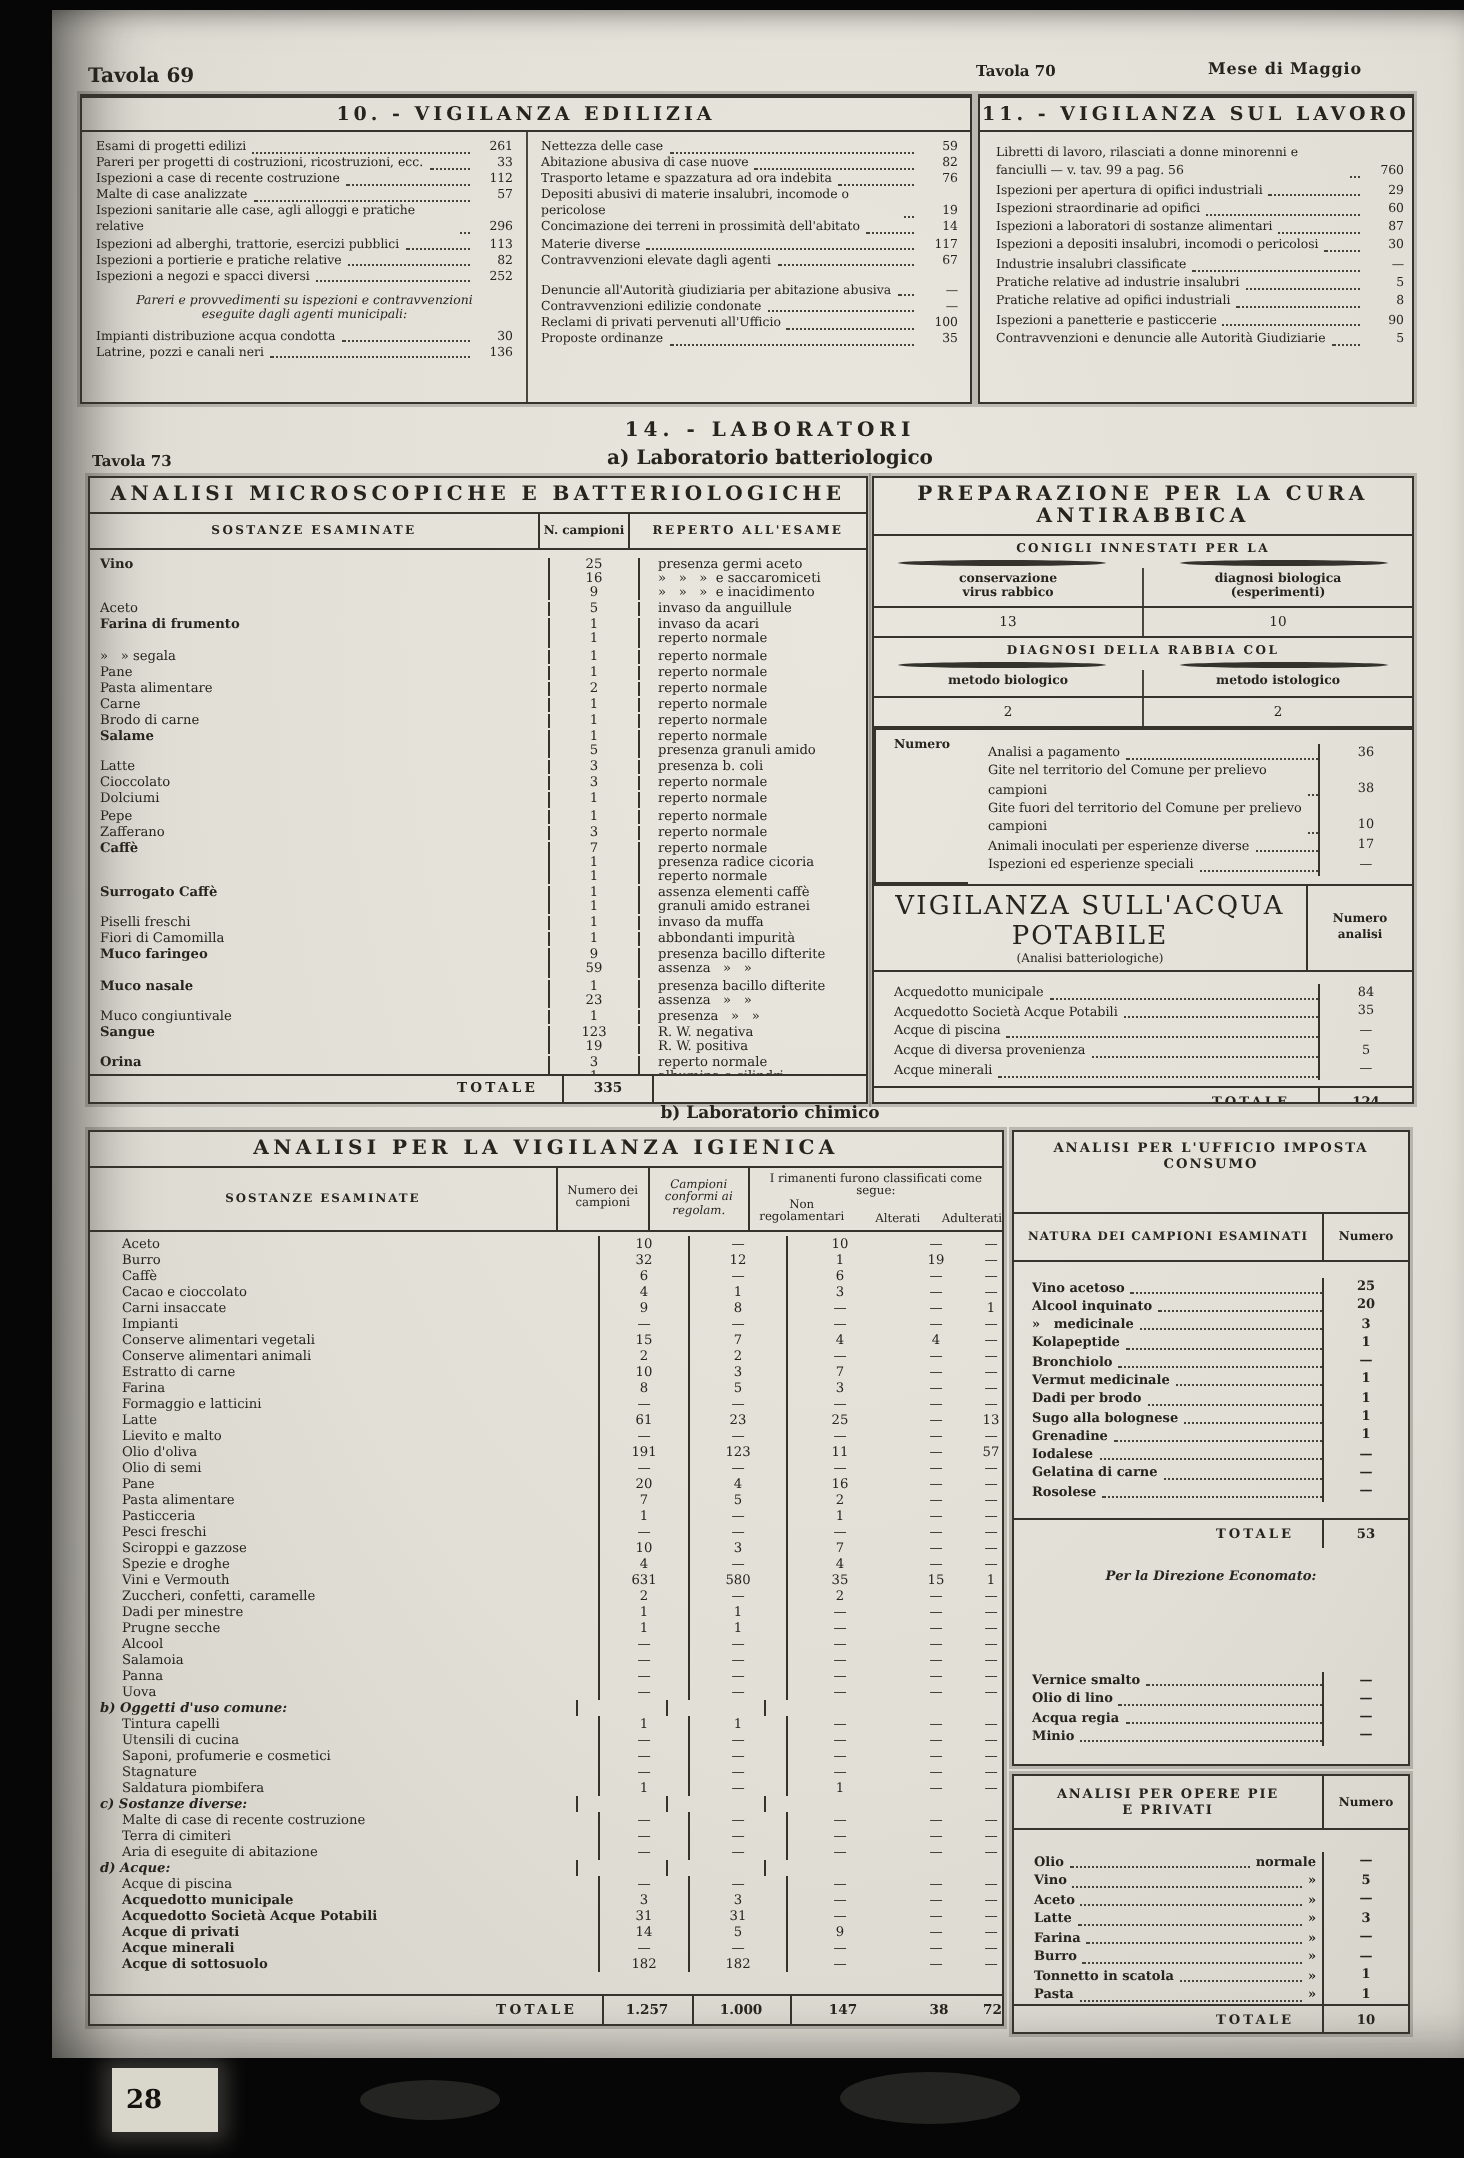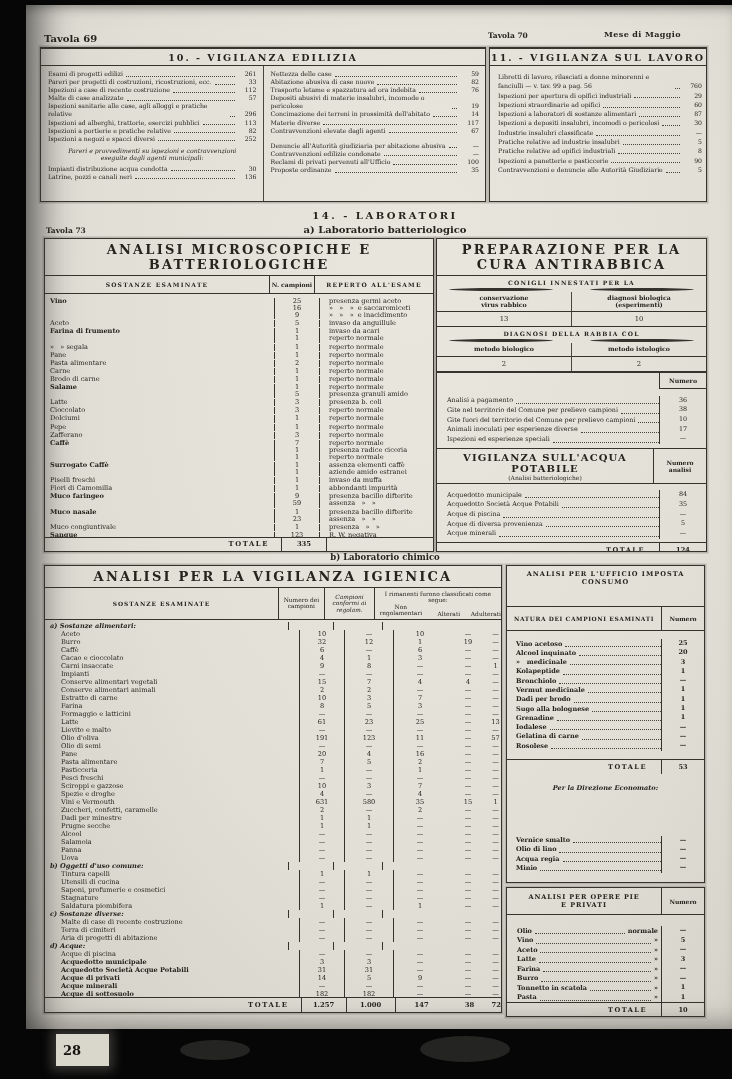--- a/index.html
+++ b/index.html
@@ -41,21 +41,21 @@
   #lav{left:489px;top:47px;width:216px;height:152px;border-top-width:2px;}
   #lav-rows{padding:6px 4px 2px 8px;font-size:6.2px;line-height:9.3px;flex:1;}
 
   
   #lab-head{left:40px;right:2px;top:210px;text-align:center;font-size:10px;font-weight:bold;letter-spacing:2.5px;}
   #lab-suba{left:40px;right:2px;top:224px;text-align:center;font-size:10px;font-weight:bold;}
   #tav73{left:46px;top:226px;font-size:7.5px;font-weight:bold;text-align:center;}
 
   
   #batt{left:44px;top:238px;width:388px;height:312px;}
-  .sp-title{font-size:13px;letter-spacing:2.2px;font-weight:bold;text-align:center;padding:3px 0;border-bottom:1px solid #35332c;}
+  .sp-title{font-size:10px;letter-spacing:2.2px;font-weight:bold;text-align:center;padding:3px 0;border-bottom:1px solid #35332c;}
   .batt-h{display:flex;border-bottom:1px solid #35332c;font-size:6px;font-weight:bold;}
   .bh1{width:224px;text-align:center;padding:5px 0;letter-spacing:1.2px;}
   .bh2{width:44px;border-left:1px solid #35332c;border-right:1px solid #35332c;text-align:center;display:flex;align-items:center;justify-content:center;}
   .bh3{flex:1;text-align:center;padding:5px 0;letter-spacing:1.2px;}
   #batt-rows{flex:1;padding-top:3px;font-size:6.6px;line-height:7.1px;overflow:hidden;}
   .br{display:flex;}
   .b-lb{width:224px;display:flex;align-items:flex-end;padding-left:5px;}
   .b-n{width:44px;flex:none;text-align:center;border-left:1px solid #35332c;border-right:1px solid #35332c;}
   .b-r{flex:1;padding-left:9px;}
   .gt{margin-top:1px;}
@@ -70,29 +70,29 @@
   .anti-sub{text-align:center;font-size:6px;letter-spacing:1.2px;font-weight:bold;padding-top:3px;}
   .lensrow{display:flex;justify-content:space-between;padding:2px 12px 1px;}
   .lens{width:104px;height:3px;background:#34322c;border-radius:50%;}
   .acols{display:flex;border-bottom:1px solid #35332c;}
   .acol{width:50%;text-align:center;font-size:6.2px;font-weight:bold;padding:2px 2px 3px;line-height:7.2px;}
   .acol + .acol{border-left:1px solid #4a473e;}
   .avals{display:flex;border-bottom:1px solid #35332c;font-size:6.8px;}
   .avals div{width:50%;text-align:center;padding:3px 0;}
   .avals div + div{border-left:1px solid #4a473e;}
   #anti .last{border-bottom:2px solid #35332c;}
-  #numsec{flex:1;display:flex;flex-direction:column;font-size:6.4px;}
+  #numsec{flex:1;display:flex;flex-direction:row;font-size:6.4px;}
   .numhead{display:flex;font-weight:bold;font-size:6.2px;}
   .numhead .sp{flex:1;}
   .numcell{width:46px;border-left:1px solid #35332c;border-bottom:1px solid #35332c;text-align:center;padding:4px 0;}
   #num-rows{padding:7px 0 4px 10px;line-height:9.2px;flex:1;}
   #acqua{border-top:1px solid #35332c;}
   .acq-head{display:flex;border-bottom:1px solid #35332c;}
   .acq-title{flex:1;text-align:center;padding:3px 0 2px;}
-  .acq-t1{font-size:10px;font-weight:bold;letter-spacing:1.1px;}
+  .acq-t1{font-size:13px;font-weight:normal;letter-spacing:1.1px;}
   .acq-t2{font-size:6px;}
   .acq-num{width:46px;border-left:1px solid #35332c;font-size:6px;font-weight:bold;text-align:center;
     display:flex;align-items:center;justify-content:center;line-height:7.4px;padding:0 3px;}
   #acq-rows{padding:6px 0 3px 10px;font-size:6.4px;line-height:9.2px;}
   .trow{display:flex;border-top:1px solid #35332c;font-weight:bold;font-size:6.6px;}
   .trow .l{flex:1;text-align:right;padding-right:14px;letter-spacing:1.5px;line-height:14px;}
   .trow .v{width:46px;border-left:1px solid #35332c;text-align:center;line-height:14px;}
 
   
   #lab-subb{left:40px;right:2px;top:552px;text-align:center;font-size:8.5px;font-weight:bold;}
@@ -513,21 +513,21 @@
             <span class="dt"></span>
           </div>
           <div class="b-n">1</div>
           <div class="b-r">assenza elementi caffè</div>
         </div>
         <div class="br">
           <div class="b-lb">
             <span class="lb"></span>
           </div>
           <div class="b-n">1</div>
-          <div class="b-r">aziende amido estranei</div>
+          <div class="b-r">granuli amido estranei</div>
         </div>
         <div class="br gt">
           <div class="b-lb">
             <span class="lb">Piselli freschi</span>
             <span class="dt"></span>
           </div>
           <div class="b-n">1</div>
           <div class="b-r">invaso da muffa</div>
         </div>
         <div class="br gt">
@@ -730,426 +730,416 @@
       <div class="ch-g">
         <div class="ch-gt">I rimanenti furono classificati come segue:</div>
         <div class="ch-gcols">
           <div class="gc1">Non regolamentari</div>
           <div class="gc2">Alterati</div>
           <div class="gc3">Adulterati</div>
         </div>
       </div>
     </div>
     <div id="chim-rows">
+        <div class="cr">
+          <div class="c-lb">
+            <span class="lb">Aceto</span>
+            <span class="dt"></span>
+          </div>
+          <div class="c-n">10</div>
+          <div class="c-c">—</div>
+          <div class="c-nr">10</div>
+          <div class="c-al">—</div>
+          <div class="c-ad">—</div>
+        </div>
+        <div class="cr">
+          <div class="c-lb">
+            <span class="lb">Burro</span>
+            <span class="dt"></span>
+          </div>
+          <div class="c-n">32</div>
+          <div class="c-c">12</div>
+          <div class="c-nr">1</div>
+          <div class="c-al">19</div>
+          <div class="c-ad">—</div>
+        </div>
+        <div class="cr">
+          <div class="c-lb">
+            <span class="lb">Caffè</span>
+            <span class="dt"></span>
+          </div>
+          <div class="c-n">6</div>
+          <div class="c-c">—</div>
+          <div class="c-nr">6</div>
+          <div class="c-al">—</div>
+          <div class="c-ad">—</div>
+        </div>
+        <div class="cr">
+          <div class="c-lb">
+            <span class="lb">Cacao e cioccolato</span>
+            <span class="dt"></span>
+          </div>
+          <div class="c-n">4</div>
+          <div class="c-c">1</div>
+          <div class="c-nr">3</div>
+          <div class="c-al">—</div>
+          <div class="c-ad">—</div>
+        </div>
+        <div class="cr">
+          <div class="c-lb">
+            <span class="lb">Carni insaccate</span>
+            <span class="dt"></span>
+          </div>
+          <div class="c-n">9</div>
+          <div class="c-c">8</div>
+          <div class="c-nr">—</div>
+          <div class="c-al">—</div>
+          <div class="c-ad">1</div>
+        </div>
+        <div class="cr">
+          <div class="c-lb">
+            <span class="lb">Impianti</span>
+            <span class="dt"></span>
+          </div>
+          <div class="c-n">—</div>
+          <div class="c-c">—</div>
+          <div class="c-nr">—</div>
+          <div class="c-al">—</div>
+          <div class="c-ad">—</div>
+        </div>
+        <div class="cr">
+          <div class="c-lb">
+            <span class="lb">Conserve alimentari vegetali</span>
+            <span class="dt"></span>
+          </div>
+          <div class="c-n">15</div>
+          <div class="c-c">7</div>
+          <div class="c-nr">4</div>
+          <div class="c-al">4</div>
+          <div class="c-ad">—</div>
+        </div>
+        <div class="cr">
+          <div class="c-lb">
+            <span class="lb">Conserve alimentari animali</span>
+            <span class="dt"></span>
+          </div>
+          <div class="c-n">2</div>
+          <div class="c-c">2</div>
+          <div class="c-nr">—</div>
+          <div class="c-al">—</div>
+          <div class="c-ad">—</div>
+        </div>
+        <div class="cr">
+          <div class="c-lb">
+            <span class="lb">Estratto di carne</span>
+            <span class="dt"></span>
+          </div>
+          <div class="c-n">10</div>
+          <div class="c-c">3</div>
+          <div class="c-nr">7</div>
+          <div class="c-al">—</div>
+          <div class="c-ad">—</div>
+        </div>
+        <div class="cr">
+          <div class="c-lb">
+            <span class="lb">Farina</span>
+            <span class="dt"></span>
+          </div>
+          <div class="c-n">8</div>
+          <div class="c-c">5</div>
+          <div class="c-nr">3</div>
+          <div class="c-al">—</div>
+          <div class="c-ad">—</div>
+        </div>
+        <div class="cr">
+          <div class="c-lb">
+            <span class="lb">Formaggio e latticini</span>
+            <span class="dt"></span>
+          </div>
+          <div class="c-n">—</div>
+          <div class="c-c">—</div>
+          <div class="c-nr">—</div>
+          <div class="c-al">—</div>
+          <div class="c-ad">—</div>
+        </div>
+        <div class="cr">
+          <div class="c-lb">
+            <span class="lb">Latte</span>
+            <span class="dt"></span>
+          </div>
+          <div class="c-n">61</div>
+          <div class="c-c">23</div>
+          <div class="c-nr">25</div>
+          <div class="c-al">—</div>
+          <div class="c-ad">13</div>
+        </div>
+        <div class="cr">
+          <div class="c-lb">
+            <span class="lb">Lievito e malto</span>
+            <span class="dt"></span>
+          </div>
+          <div class="c-n">—</div>
+          <div class="c-c">—</div>
+          <div class="c-nr">—</div>
+          <div class="c-al">—</div>
+          <div class="c-ad">—</div>
+        </div>
+        <div class="cr">
+          <div class="c-lb">
+            <span class="lb">Olio d'oliva</span>
+            <span class="dt"></span>
+          </div>
+          <div class="c-n">191</div>
+          <div class="c-c">123</div>
+          <div class="c-nr">11</div>
+          <div class="c-al">—</div>
+          <div class="c-ad">57</div>
+        </div>
+        <div class="cr">
+          <div class="c-lb">
+            <span class="lb">Olio di semi</span>
+            <span class="dt"></span>
+          </div>
+          <div class="c-n">—</div>
+          <div class="c-c">—</div>
+          <div class="c-nr">—</div>
+          <div class="c-al">—</div>
+          <div class="c-ad">—</div>
+        </div>
+        <div class="cr">
+          <div class="c-lb">
+            <span class="lb">Pane</span>
+            <span class="dt"></span>
+          </div>
+          <div class="c-n">20</div>
+          <div class="c-c">4</div>
+          <div class="c-nr">16</div>
+          <div class="c-al">—</div>
+          <div class="c-ad">—</div>
+        </div>
+        <div class="cr">
+          <div class="c-lb">
+            <span class="lb">Pasta alimentare</span>
+            <span class="dt"></span>
+          </div>
+          <div class="c-n">7</div>
+          <div class="c-c">5</div>
+          <div class="c-nr">2</div>
+          <div class="c-al">—</div>
+          <div class="c-ad">—</div>
+        </div>
+        <div class="cr">
+          <div class="c-lb">
+            <span class="lb">Pasticceria</span>
+            <span class="dt"></span>
+          </div>
+          <div class="c-n">1</div>
+          <div class="c-c">—</div>
+          <div class="c-nr">1</div>
+          <div class="c-al">—</div>
+          <div class="c-ad">—</div>
+        </div>
+        <div class="cr">
+          <div class="c-lb">
+            <span class="lb">Pesci freschi</span>
+            <span class="dt"></span>
+          </div>
+          <div class="c-n">—</div>
+          <div class="c-c">—</div>
+          <div class="c-nr">—</div>
+          <div class="c-al">—</div>
+          <div class="c-ad">—</div>
+        </div>
+        <div class="cr">
+          <div class="c-lb">
+            <span class="lb">Sciroppi e gazzose</span>
+            <span class="dt"></span>
+          </div>
+          <div class="c-n">10</div>
+          <div class="c-c">3</div>
+          <div class="c-nr">7</div>
+          <div class="c-al">—</div>
+          <div class="c-ad">—</div>
+        </div>
+        <div class="cr">
+          <div class="c-lb">
+            <span class="lb">Spezie e droghe</span>
+            <span class="dt"></span>
+          </div>
+          <div class="c-n">4</div>
+          <div class="c-c">—</div>
+          <div class="c-nr">4</div>
+          <div class="c-al">—</div>
+          <div class="c-ad">—</div>
+        </div>
+        <div class="cr">
+          <div class="c-lb">
+            <span class="lb">Vini e Vermouth</span>
+            <span class="dt"></span>
+          </div>
+          <div class="c-n">631</div>
+          <div class="c-c">580</div>
+          <div class="c-nr">35</div>
+          <div class="c-al">15</div>
+          <div class="c-ad">1</div>
+        </div>
+        <div class="cr">
+          <div class="c-lb">
+            <span class="lb">Zuccheri, confetti, caramelle</span>
+            <span class="dt"></span>
+          </div>
+          <div class="c-n">2</div>
+          <div class="c-c">—</div>
+          <div class="c-nr">2</div>
+          <div class="c-al">—</div>
+          <div class="c-ad">—</div>
+        </div>
+        <div class="cr">
+          <div class="c-lb">
+            <span class="lb">Dadi per minestre</span>
+            <span class="dt"></span>
+          </div>
+          <div class="c-n">1</div>
+          <div class="c-c">1</div>
+          <div class="c-nr">—</div>
+          <div class="c-al">—</div>
+          <div class="c-ad">—</div>
+        </div>
+        <div class="cr">
+          <div class="c-lb">
+            <span class="lb">Prugne secche</span>
+            <span class="dt"></span>
+          </div>
+          <div class="c-n">1</div>
+          <div class="c-c">1</div>
+          <div class="c-nr">—</div>
+          <div class="c-al">—</div>
+          <div class="c-ad">—</div>
+        </div>
+        <div class="cr">
+          <div class="c-lb">
+            <span class="lb">Alcool</span>
+            <span class="dt"></span>
+          </div>
+          <div class="c-n">—</div>
+          <div class="c-c">—</div>
+          <div class="c-nr">—</div>
+          <div class="c-al">—</div>
+          <div class="c-ad">—</div>
+        </div>
+        <div class="cr">
+          <div class="c-lb">
+            <span class="lb">Salamoia</span>
+            <span class="dt"></span>
+          </div>
+          <div class="c-n">—</div>
+          <div class="c-c">—</div>
+          <div class="c-nr">—</div>
+          <div class="c-al">—</div>
+          <div class="c-ad">—</div>
+        </div>
+        <div class="cr">
+          <div class="c-lb">
+            <span class="lb">Panna</span>
+            <span class="dt"></span>
+          </div>
+          <div class="c-n">—</div>
+          <div class="c-c">—</div>
+          <div class="c-nr">—</div>
+          <div class="c-al">—</div>
+          <div class="c-ad">—</div>
+        </div>
+        <div class="cr">
+          <div class="c-lb">
+            <span class="lb">Uova</span>
+            <span class="dt"></span>
+          </div>
+          <div class="c-n">—</div>
+          <div class="c-c">—</div>
+          <div class="c-nr">—</div>
+          <div class="c-al">—</div>
+          <div class="c-ad">—</div>
+        </div>
         <div class="cr hrow">
           <div class="c-lb">
-            <span class="lb">a) Sostanze alimentari:</span>
+            <span class="lb">b) Oggetti d'uso comune:</span>
           </div>
           <div class="c-n"></div>
           <div class="c-c"></div>
           <div class="c-nr"></div>
           <div class="c-al"></div>
           <div class="c-ad"></div>
         </div>
         <div class="cr">
           <div class="c-lb">
-            <span class="lb">Aceto</span>
-            <span class="dt"></span>
-          </div>
-          <div class="c-n">10</div>
-          <div class="c-c">—</div>
-          <div class="c-nr">10</div>
-          <div class="c-al">—</div>
-          <div class="c-ad">—</div>
-        </div>
-        <div class="cr">
-          <div class="c-lb">
-            <span class="lb">Burro</span>
-            <span class="dt"></span>
-          </div>
-          <div class="c-n">32</div>
-          <div class="c-c">12</div>
-          <div class="c-nr">1</div>
-          <div class="c-al">19</div>
-          <div class="c-ad">—</div>
-        </div>
-        <div class="cr">
-          <div class="c-lb">
-            <span class="lb">Caffè</span>
-            <span class="dt"></span>
-          </div>
-          <div class="c-n">6</div>
-          <div class="c-c">—</div>
-          <div class="c-nr">6</div>
-          <div class="c-al">—</div>
-          <div class="c-ad">—</div>
-        </div>
-        <div class="cr">
-          <div class="c-lb">
-            <span class="lb">Cacao e cioccolato</span>
-            <span class="dt"></span>
-          </div>
-          <div class="c-n">4</div>
-          <div class="c-c">1</div>
-          <div class="c-nr">3</div>
-          <div class="c-al">—</div>
-          <div class="c-ad">—</div>
-        </div>
-        <div class="cr">
-          <div class="c-lb">
-            <span class="lb">Carni insaccate</span>
-            <span class="dt"></span>
-          </div>
-          <div class="c-n">9</div>
-          <div class="c-c">8</div>
-          <div class="c-nr">—</div>
-          <div class="c-al">—</div>
-          <div class="c-ad">1</div>
-        </div>
-        <div class="cr">
-          <div class="c-lb">
-            <span class="lb">Impianti</span>
-            <span class="dt"></span>
-          </div>
-          <div class="c-n">—</div>
-          <div class="c-c">—</div>
-          <div class="c-nr">—</div>
-          <div class="c-al">—</div>
-          <div class="c-ad">—</div>
-        </div>
-        <div class="cr">
-          <div class="c-lb">
-            <span class="lb">Conserve alimentari vegetali</span>
-            <span class="dt"></span>
-          </div>
-          <div class="c-n">15</div>
-          <div class="c-c">7</div>
-          <div class="c-nr">4</div>
-          <div class="c-al">4</div>
-          <div class="c-ad">—</div>
-        </div>
-        <div class="cr">
-          <div class="c-lb">
-            <span class="lb">Conserve alimentari animali</span>
-            <span class="dt"></span>
-          </div>
-          <div class="c-n">2</div>
-          <div class="c-c">2</div>
-          <div class="c-nr">—</div>
-          <div class="c-al">—</div>
-          <div class="c-ad">—</div>
-        </div>
-        <div class="cr">
-          <div class="c-lb">
-            <span class="lb">Estratto di carne</span>
-            <span class="dt"></span>
-          </div>
-          <div class="c-n">10</div>
-          <div class="c-c">3</div>
-          <div class="c-nr">7</div>
-          <div class="c-al">—</div>
-          <div class="c-ad">—</div>
-        </div>
-        <div class="cr">
-          <div class="c-lb">
-            <span class="lb">Farina</span>
-            <span class="dt"></span>
-          </div>
-          <div class="c-n">8</div>
-          <div class="c-c">5</div>
-          <div class="c-nr">3</div>
-          <div class="c-al">—</div>
-          <div class="c-ad">—</div>
-        </div>
-        <div class="cr">
-          <div class="c-lb">
-            <span class="lb">Formaggio e latticini</span>
-            <span class="dt"></span>
-          </div>
-          <div class="c-n">—</div>
-          <div class="c-c">—</div>
-          <div class="c-nr">—</div>
-          <div class="c-al">—</div>
-          <div class="c-ad">—</div>
-        </div>
-        <div class="cr">
-          <div class="c-lb">
-            <span class="lb">Latte</span>
-            <span class="dt"></span>
-          </div>
-          <div class="c-n">61</div>
-          <div class="c-c">23</div>
-          <div class="c-nr">25</div>
-          <div class="c-al">—</div>
-          <div class="c-ad">13</div>
-        </div>
-        <div class="cr">
-          <div class="c-lb">
-            <span class="lb">Lievito e malto</span>
-            <span class="dt"></span>
-          </div>
-          <div class="c-n">—</div>
-          <div class="c-c">—</div>
-          <div class="c-nr">—</div>
-          <div class="c-al">—</div>
-          <div class="c-ad">—</div>
-        </div>
-        <div class="cr">
-          <div class="c-lb">
-            <span class="lb">Olio d'oliva</span>
-            <span class="dt"></span>
-          </div>
-          <div class="c-n">191</div>
-          <div class="c-c">123</div>
-          <div class="c-nr">11</div>
-          <div class="c-al">—</div>
-          <div class="c-ad">57</div>
-        </div>
-        <div class="cr">
-          <div class="c-lb">
-            <span class="lb">Olio di semi</span>
-            <span class="dt"></span>
-          </div>
-          <div class="c-n">—</div>
-          <div class="c-c">—</div>
-          <div class="c-nr">—</div>
-          <div class="c-al">—</div>
-          <div class="c-ad">—</div>
-        </div>
-        <div class="cr">
-          <div class="c-lb">
-            <span class="lb">Pane</span>
-            <span class="dt"></span>
-          </div>
-          <div class="c-n">20</div>
-          <div class="c-c">4</div>
-          <div class="c-nr">16</div>
-          <div class="c-al">—</div>
-          <div class="c-ad">—</div>
-        </div>
-        <div class="cr">
-          <div class="c-lb">
-            <span class="lb">Pasta alimentare</span>
-            <span class="dt"></span>
-          </div>
-          <div class="c-n">7</div>
-          <div class="c-c">5</div>
-          <div class="c-nr">2</div>
-          <div class="c-al">—</div>
-          <div class="c-ad">—</div>
-        </div>
-        <div class="cr">
-          <div class="c-lb">
-            <span class="lb">Pasticceria</span>
-            <span class="dt"></span>
-          </div>
-          <div class="c-n">1</div>
-          <div class="c-c">—</div>
-          <div class="c-nr">1</div>
-          <div class="c-al">—</div>
-          <div class="c-ad">—</div>
-        </div>
-        <div class="cr">
-          <div class="c-lb">
-            <span class="lb">Pesci freschi</span>
-            <span class="dt"></span>
-          </div>
-          <div class="c-n">—</div>
-          <div class="c-c">—</div>
-          <div class="c-nr">—</div>
-          <div class="c-al">—</div>
-          <div class="c-ad">—</div>
-        </div>
-        <div class="cr">
-          <div class="c-lb">
-            <span class="lb">Sciroppi e gazzose</span>
-            <span class="dt"></span>
-          </div>
-          <div class="c-n">10</div>
-          <div class="c-c">3</div>
-          <div class="c-nr">7</div>
-          <div class="c-al">—</div>
-          <div class="c-ad">—</div>
-        </div>
-        <div class="cr">
-          <div class="c-lb">
-            <span class="lb">Spezie e droghe</span>
-            <span class="dt"></span>
-          </div>
-          <div class="c-n">4</div>
-          <div class="c-c">—</div>
-          <div class="c-nr">4</div>
-          <div class="c-al">—</div>
-          <div class="c-ad">—</div>
-        </div>
-        <div class="cr">
-          <div class="c-lb">
-            <span class="lb">Vini e Vermouth</span>
-            <span class="dt"></span>
-          </div>
-          <div class="c-n">631</div>
-          <div class="c-c">580</div>
-          <div class="c-nr">35</div>
-          <div class="c-al">15</div>
-          <div class="c-ad">1</div>
-        </div>
-        <div class="cr">
-          <div class="c-lb">
-            <span class="lb">Zuccheri, confetti, caramelle</span>
-            <span class="dt"></span>
-          </div>
-          <div class="c-n">2</div>
-          <div class="c-c">—</div>
-          <div class="c-nr">2</div>
-          <div class="c-al">—</div>
-          <div class="c-ad">—</div>
-        </div>
-        <div class="cr">
-          <div class="c-lb">
-            <span class="lb">Dadi per minestre</span>
+            <span class="lb">Tintura capelli</span>
             <span class="dt"></span>
           </div>
           <div class="c-n">1</div>
           <div class="c-c">1</div>
           <div class="c-nr">—</div>
           <div class="c-al">—</div>
           <div class="c-ad">—</div>
         </div>
         <div class="cr">
           <div class="c-lb">
-            <span class="lb">Prugne secche</span>
+            <span class="lb">Utensili di cucina</span>
+            <span class="dt"></span>
+          </div>
+          <div class="c-n">—</div>
+          <div class="c-c">—</div>
+          <div class="c-nr">—</div>
+          <div class="c-al">—</div>
+          <div class="c-ad">—</div>
+        </div>
+        <div class="cr">
+          <div class="c-lb">
+            <span class="lb">Saponi, profumerie e cosmetici</span>
+            <span class="dt"></span>
+          </div>
+          <div class="c-n">—</div>
+          <div class="c-c">—</div>
+          <div class="c-nr">—</div>
+          <div class="c-al">—</div>
+          <div class="c-ad">—</div>
+        </div>
+        <div class="cr">
+          <div class="c-lb">
+            <span class="lb">Stagnature</span>
+            <span class="dt"></span>
+          </div>
+          <div class="c-n">—</div>
+          <div class="c-c">—</div>
+          <div class="c-nr">—</div>
+          <div class="c-al">—</div>
+          <div class="c-ad">—</div>
+        </div>
+        <div class="cr">
+          <div class="c-lb">
+            <span class="lb">Saldatura piombifera</span>
             <span class="dt"></span>
           </div>
           <div class="c-n">1</div>
-          <div class="c-c">1</div>
-          <div class="c-nr">—</div>
-          <div class="c-al">—</div>
-          <div class="c-ad">—</div>
-        </div>
-        <div class="cr">
-          <div class="c-lb">
-            <span class="lb">Alcool</span>
-            <span class="dt"></span>
-          </div>
-          <div class="c-n">—</div>
-          <div class="c-c">—</div>
-          <div class="c-nr">—</div>
-          <div class="c-al">—</div>
-          <div class="c-ad">—</div>
-        </div>
-        <div class="cr">
-          <div class="c-lb">
-            <span class="lb">Salamoia</span>
-            <span class="dt"></span>
-          </div>
-          <div class="c-n">—</div>
-          <div class="c-c">—</div>
-          <div class="c-nr">—</div>
-          <div class="c-al">—</div>
-          <div class="c-ad">—</div>
-        </div>
-        <div class="cr">
-          <div class="c-lb">
-            <span class="lb">Panna</span>
-            <span class="dt"></span>
-          </div>
-          <div class="c-n">—</div>
-          <div class="c-c">—</div>
-          <div class="c-nr">—</div>
-          <div class="c-al">—</div>
-          <div class="c-ad">—</div>
-        </div>
-        <div class="cr">
-          <div class="c-lb">
-            <span class="lb">Uova</span>
-            <span class="dt"></span>
-          </div>
-          <div class="c-n">—</div>
-          <div class="c-c">—</div>
-          <div class="c-nr">—</div>
+          <div class="c-c">—</div>
+          <div class="c-nr">1</div>
           <div class="c-al">—</div>
           <div class="c-ad">—</div>
         </div>
         <div class="cr hrow">
           <div class="c-lb">
-            <span class="lb">b) Oggetti d'uso comune:</span>
+            <span class="lb">c) Sostanze diverse:</span>
           </div>
           <div class="c-n"></div>
           <div class="c-c"></div>
           <div class="c-nr"></div>
           <div class="c-al"></div>
           <div class="c-ad"></div>
         </div>
         <div class="cr">
           <div class="c-lb">
-            <span class="lb">Tintura capelli</span>
-            <span class="dt"></span>
-          </div>
-          <div class="c-n">1</div>
-          <div class="c-c">1</div>
-          <div class="c-nr">—</div>
-          <div class="c-al">—</div>
-          <div class="c-ad">—</div>
-        </div>
-        <div class="cr">
-          <div class="c-lb">
-            <span class="lb">Utensili di cucina</span>
-            <span class="dt"></span>
-          </div>
-          <div class="c-n">—</div>
-          <div class="c-c">—</div>
-          <div class="c-nr">—</div>
-          <div class="c-al">—</div>
-          <div class="c-ad">—</div>
-        </div>
-        <div class="cr">
-          <div class="c-lb">
-            <span class="lb">Saponi, profumerie e cosmetici</span>
-            <span class="dt"></span>
-          </div>
-          <div class="c-n">—</div>
-          <div class="c-c">—</div>
-          <div class="c-nr">—</div>
-          <div class="c-al">—</div>
-          <div class="c-ad">—</div>
-        </div>
-        <div class="cr">
-          <div class="c-lb">
-            <span class="lb">Stagnature</span>
-            <span class="dt"></span>
-          </div>
-          <div class="c-n">—</div>
-          <div class="c-c">—</div>
-          <div class="c-nr">—</div>
-          <div class="c-al">—</div>
-          <div class="c-ad">—</div>
-        </div>
-        <div class="cr">
-          <div class="c-lb">
-            <span class="lb">Saldatura piombifera</span>
-            <span class="dt"></span>
-          </div>
-          <div class="c-n">1</div>
-          <div class="c-c">—</div>
-          <div class="c-nr">1</div>
-          <div class="c-al">—</div>
-          <div class="c-ad">—</div>
-        </div>
-        <div class="cr hrow">
-          <div class="c-lb">
-            <span class="lb">c) Sostanze diverse:</span>
-          </div>
-          <div class="c-n"></div>
-          <div class="c-c"></div>
-          <div class="c-nr"></div>
-          <div class="c-al"></div>
-          <div class="c-ad"></div>
-        </div>
-        <div class="cr">
-          <div class="c-lb">
             <span class="lb">Malte di case di recente costruzione</span>
             <span class="dt"></span>
           </div>
           <div class="c-n">—</div>
           <div class="c-c">—</div>
           <div class="c-nr">—</div>
           <div class="c-al">—</div>
           <div class="c-ad">—</div>
         </div>
         <div class="cr">
@@ -1158,21 +1148,21 @@
             <span class="dt"></span>
           </div>
           <div class="c-n">—</div>
           <div class="c-c">—</div>
           <div class="c-nr">—</div>
           <div class="c-al">—</div>
           <div class="c-ad">—</div>
         </div>
         <div class="cr">
           <div class="c-lb">
-            <span class="lb">Aria di progetti di abitazione</span>
+            <span class="lb">Aria di eseguite di abitazione</span>
             <span class="dt"></span>
           </div>
           <div class="c-n">—</div>
           <div class="c-c">—</div>
           <div class="c-nr">—</div>
           <div class="c-al">—</div>
           <div class="c-ad">—</div>
         </div>
         <div class="cr hrow">
           <div class="c-lb">

